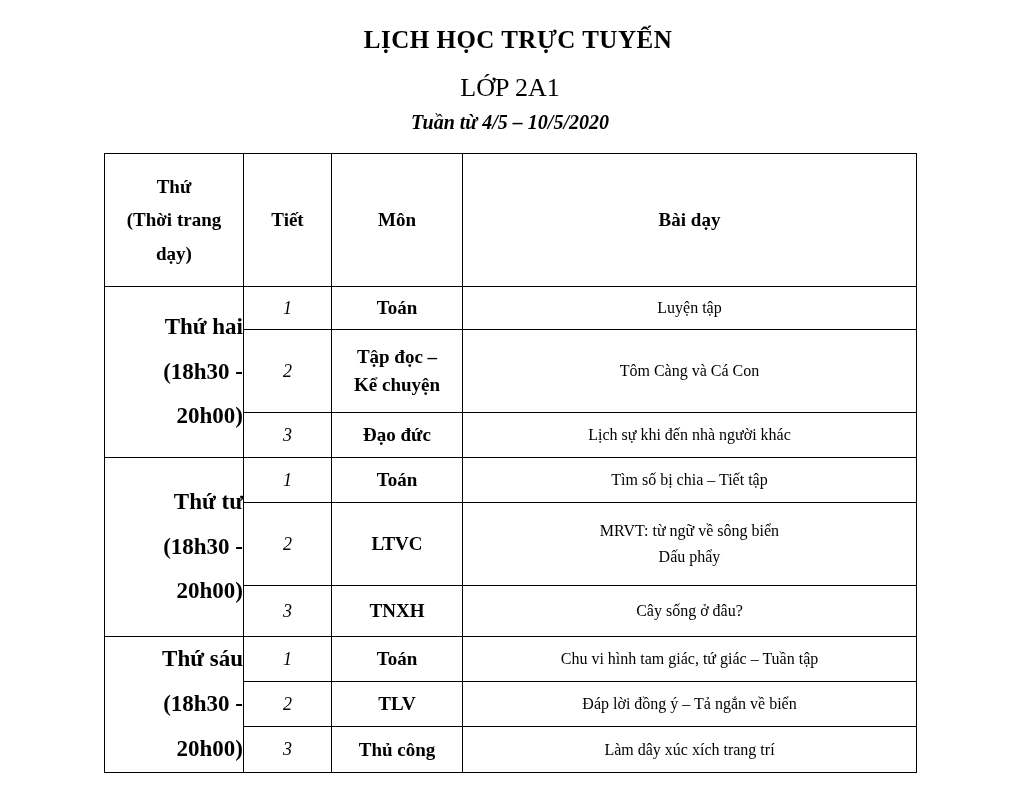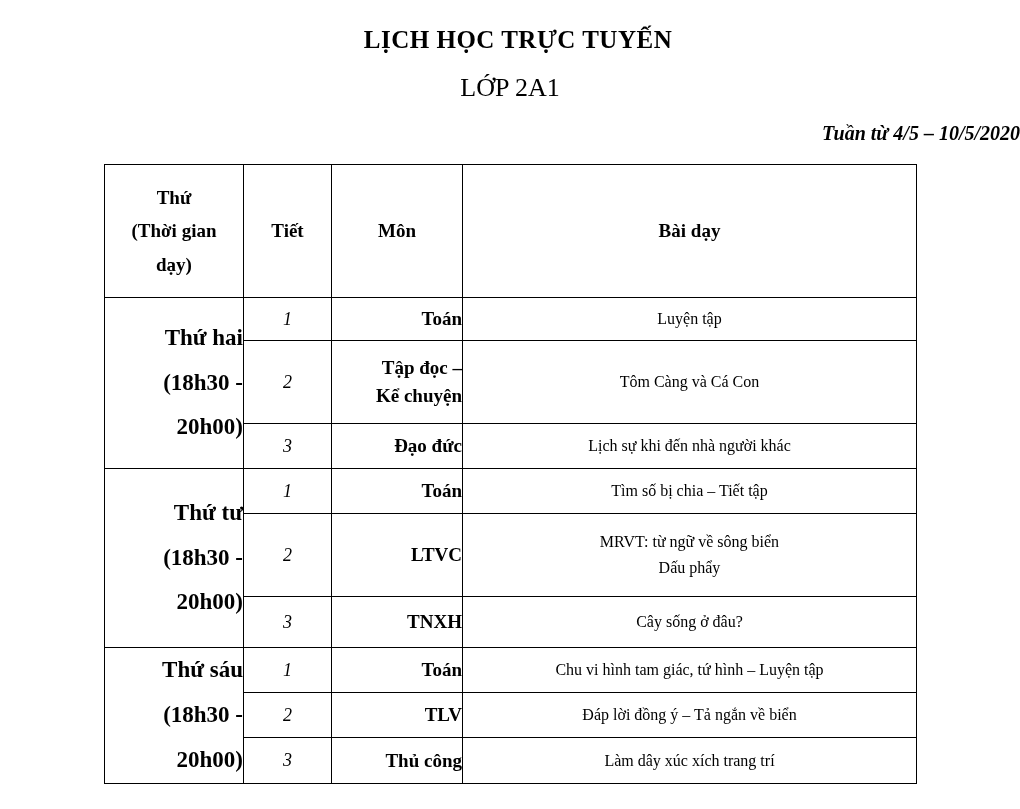--- a/index.html
+++ b/index.html
@@ -27,25 +27,25 @@
     letter-spacing: 0.5px;
     margin: 26px 0 0 16px;
     text-transform: uppercase;
   }
   .doc-subtitle {
     text-align: center;
     font-size: 26px;
     margin: 19px 0 0 0;
   }
   .doc-week {
-    text-align: right;
+    text-align: center;
     font-size: 20px;
     font-style: italic;
     font-weight: bold;
-    margin: 19px 0 0 0;
+    margin: 8px 0 0 0;
   }
   .table-wrap {
     margin: 19px auto 0 auto;
     width: 812px;
   }
   table.schedule {
     border-collapse: collapse;
     width: 812px;
     table-layout: fixed;
     border-radius: 22px;
@@ -87,21 +87,21 @@
     font-size: 18px;
     padding: 6px 2px;
   }
   td.subject-cell {
     text-align: center;
     font-weight: bold;
     font-size: 19px;
     line-height: 1.45;
     padding: 6px 4px;
   }
-  td.subject-cell .line { display: block; text-align: right; }
+  td.subject-cell .line { display: block; }
   td.lesson-cell {
     text-align: center;
     font-size: 16px;
     line-height: 1.6;
     padding: 6px 6px;
   }
   td.lesson-cell .line { display: block; }
 
   .h-42 { height: 42px; }
   .h-82 { height: 82px; }
@@ -122,21 +122,21 @@
       <colgroup>
         <col class="c-day">
         <col class="c-period">
         <col class="c-subject">
         <col class="c-lesson">
       </colgroup>
       <thead>
         <tr>
           <th class="hdr hdr-day">
             <span class="line">Thứ</span>
-            <span class="line">(Thời gian</span>
+            <span class="line">(Thời trang</span>
             <span class="line">dạy)</span>
           </th>
           <th class="hdr">Tiết</th>
           <th class="hdr">Môn</th>
           <th class="hdr">Bài dạy</th>
         </tr>
       </thead>
       <tbody>
 
         <tr>
@@ -211,21 +211,21 @@
           <td class="day-cell" rowspan="3">
             <span class="line">Thứ sáu</span>
             <span class="line">(18h30 -</span>
             <span class="line">20h00)</span>
           </td>
           <td class="period-cell h-44">1</td>
           <td class="subject-cell">
             <span class="line">Toán</span>
           </td>
           <td class="lesson-cell">
-            <span class="line">Chu vi hình tam giác, tứ hình – Luyện tập</span>
+            <span class="line">Chu vi hình tam giác, tứ giác – Tuần tập</span>
           </td>
         </tr>
         <tr>
           <td class="period-cell h-44">2</td>
           <td class="subject-cell">
             <span class="line">TLV</span>
           </td>
           <td class="lesson-cell">
             <span class="line">Đáp lời đồng ý – Tả ngắn về biển</span>
           </td>

